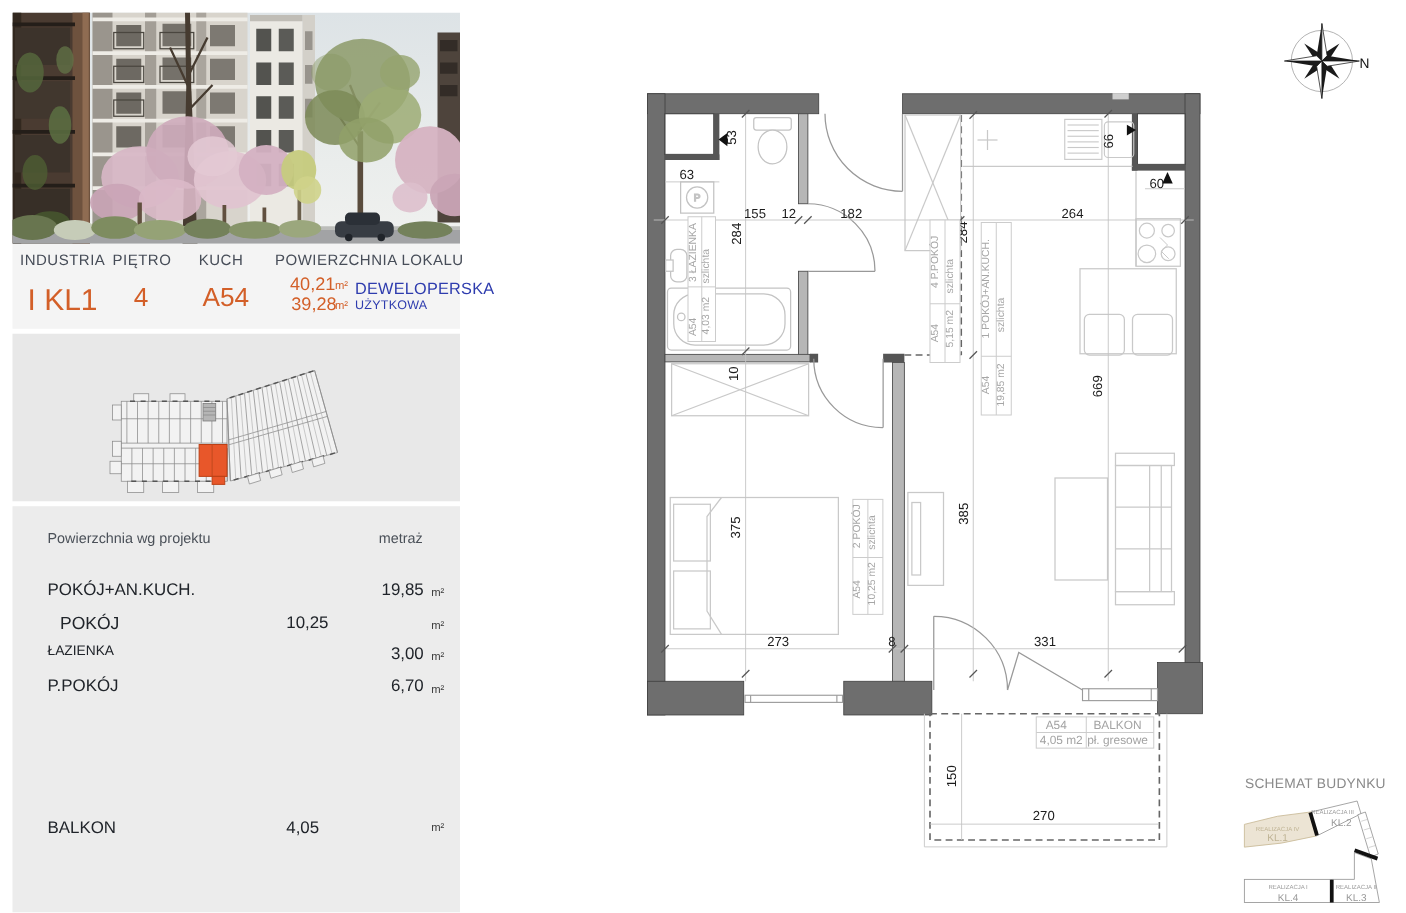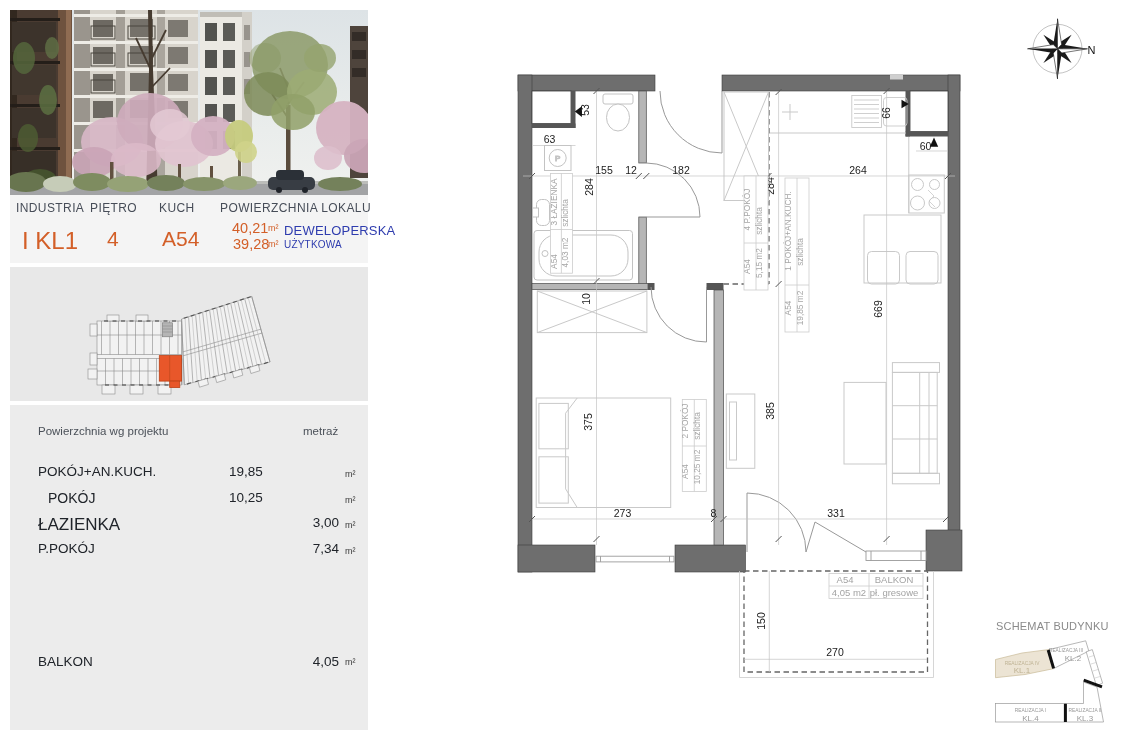--- a/index.html
+++ b/index.html
@@ -287,28 +287,28 @@
 <line x1="159.7" y1="88.6" x2="159.7" y2="114.1" stroke="#c14a1e" stroke-width="0.8"></line>
 <rect x="159.7" y="114.1" width="10.1" height="6.4" fill="#e8572a" stroke="#bc4015" stroke-width="0.8"></rect>
 </g>
 </svg>
 
 <div class="abs" style="left:10px;top:405px;width:358px;color:#20242a">
 <span class="abs" style="left:28px;top:20px;font-size:11.5px;color:#4a5058">Powierzchnia wg projektu</span>
 <span class="abs" style="left:293px;top:20px;font-size:11.5px;color:#4a5058">metraż</span>
 <span class="abs" style="left:28px;top:59px;font-size:13.5px">POKÓJ+AN.KUCH.</span>
 <span class="abs" style="left:38px;top:85px;font-size:14px">POKÓJ</span>
-<span class="abs" style="left:28px;top:110px;font-size:17px">ŁAZIENKA</span>
+<span class="abs" style="left:28px;top:110px;font-size:11px">ŁAZIENKA</span>
 <span class="abs" style="left:28px;top:136px;font-size:13.5px">P.POKÓJ</span>
 <span class="abs" style="left:28px;top:249px;font-size:13.5px">BALKON</span>
-<span class="abs" style="left:219px;top:59px;font-size:13.5px;width:110px;">19,85</span>
+<span class="abs" style="left:219px;top:59px;font-size:13.5px;width:110px;text-align:right">19,85</span>
 <span class="abs" style="left:219px;top:85px;font-size:13.5px;width:110px;text-align:left">10,25</span>
 <span class="abs" style="left:219px;top:110px;font-size:13.5px;width:110px;text-align:right">3,00</span>
-<span class="abs" style="left:219px;top:136px;font-size:13.5px;width:110px;text-align:right">7,34</span>
-<span class="abs" style="left:219px;top:249px;font-size:13.5px;width:110px;text-align:right">4,05</span>
+<span class="abs" style="left:219px;top:136px;font-size:13.5px;width:110px;text-align:right">6,70</span>
+<span class="abs" style="left:219px;top:249px;font-size:13.5px;width:110px;text-align:left">4,05</span>
 <span class="abs" style="left:335px;top:64px;font-size:9px;color:#3c3c3c">m²</span>
 <span class="abs" style="left:335px;top:90px;font-size:9px;color:#3c3c3c">m²</span>
 <span class="abs" style="left:335px;top:115px;font-size:9px;color:#3c3c3c">m²</span>
 <span class="abs" style="left:335px;top:141px;font-size:9px;color:#3c3c3c">m²</span>
 <span class="abs" style="left:335px;top:252px;font-size:9px;color:#3c3c3c">m²</span>
 </div>
 <svg class="abs" style="left:0;top:0" width="1125" height="730" viewBox="0 0 1125 730">
 <g font-family="Liberation Sans, sans-serif">
 
 <g>

